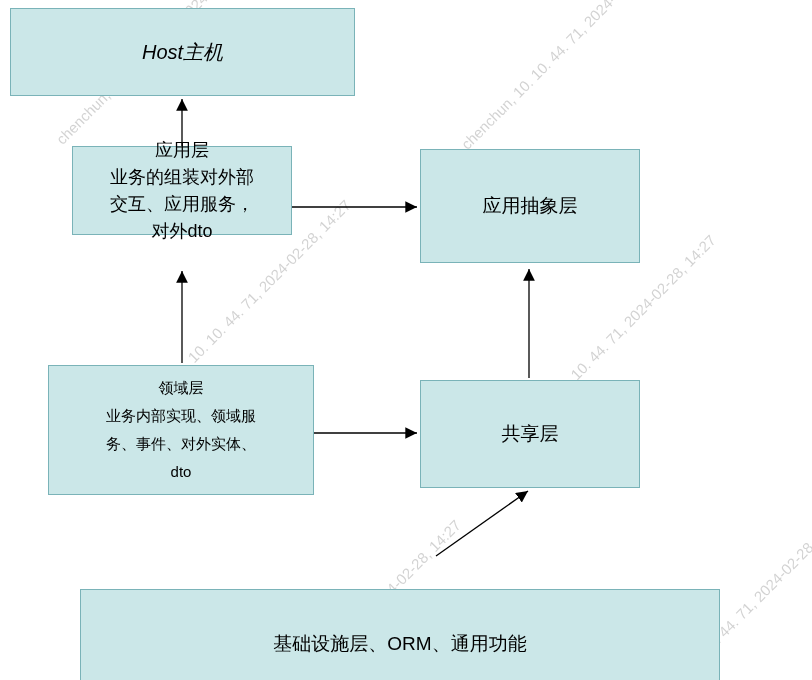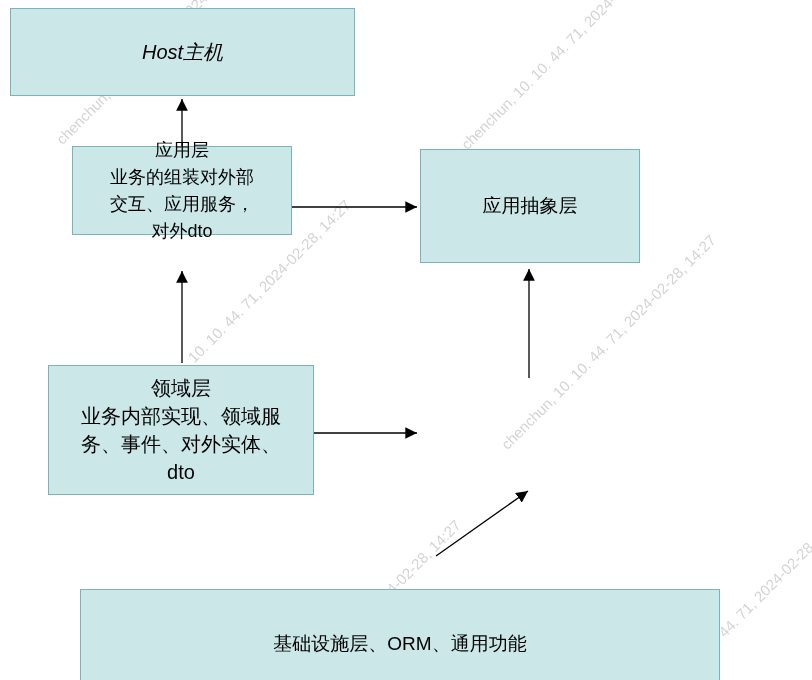--- a/index.html
+++ b/index.html
@@ -44,21 +44,21 @@
     white-space: pre-line;
     font-size: 19px;
     line-height: 28px;
   }
   .box-host     { left: 10px;  top: 8px;   width: 345px; height: 88px; }
   .box-host .box-label { font-size: 20px; font-style: italic; }
   .box-app      { left: 72px;  top: 146px; width: 220px; height: 89px; }
   .box-app .box-label { font-size: 18px; line-height: 27px; }
   .box-abs      { left: 420px; top: 149px; width: 220px; height: 114px; }
   .box-domain   { left: 48px;  top: 365px; width: 266px; height: 130px; }
-  .box-domain .box-label { font-size: 20px; line-height: 28px; }
+  .box-domain .box-label { font-size: 15px; line-height: 28px; }
   .box-shared   { left: 420px; top: 380px; width: 220px; height: 108px; }
   .box-infra    { left: 80px;  top: 557px; width: 640px; height: 110px; margin-top: 32px; }
   
   .arrows {
     position: absolute;
     left: 0;
     top: 0;
     width: 812px;
     height: 680px;
     pointer-events: none;
@@ -109,18 +109,21 @@
     <span class="box-label">应用抽象层</span>
   </div>
 
   <div class="box box-domain">
     <span class="box-label">领域层
 业务内部实现、领域服
 务、事件、对外实体、
 dto</span>
   </div>
 
+  <div class="box box-shared">
+    <span class="box-label">共享层</span>
+  </div>
 
   <div class="box box-infra">
     <span class="box-label">基础设施层、ORM、通用功能</span>
   </div>
 
 </div>
 
 </body></html>

